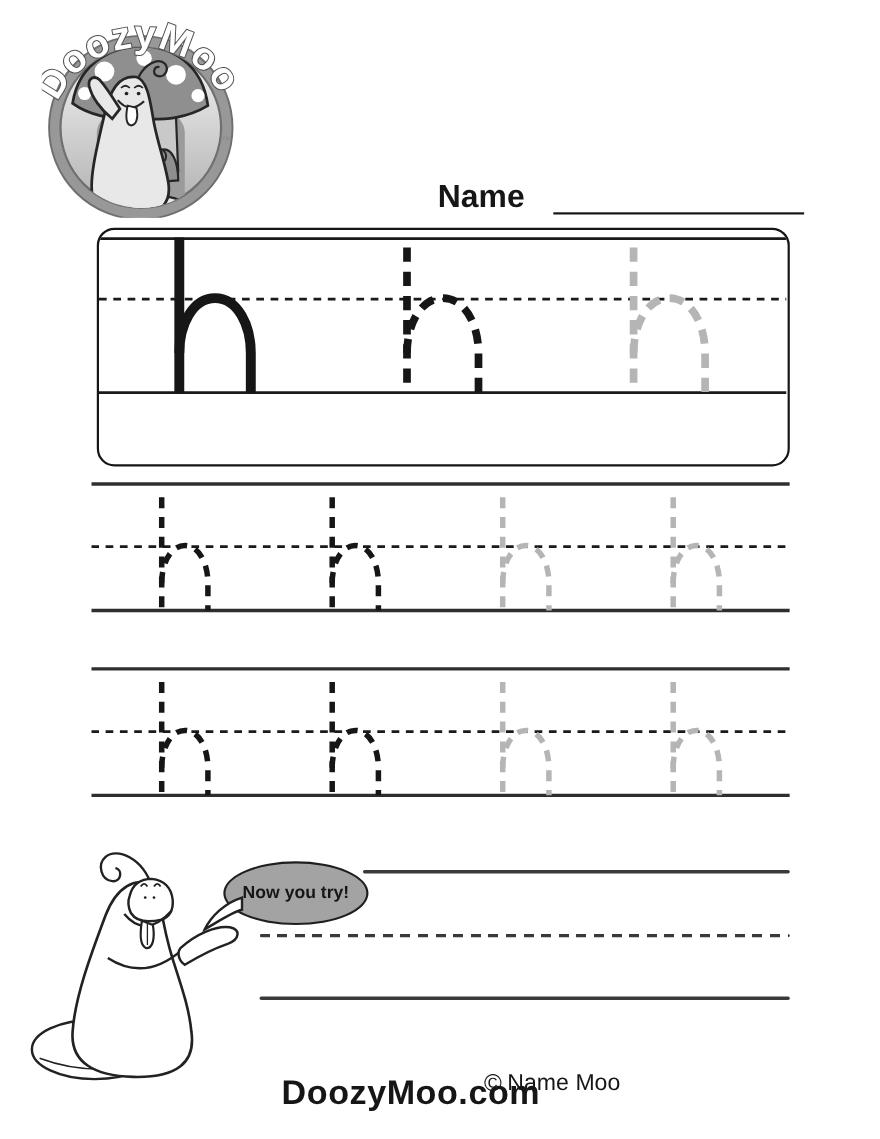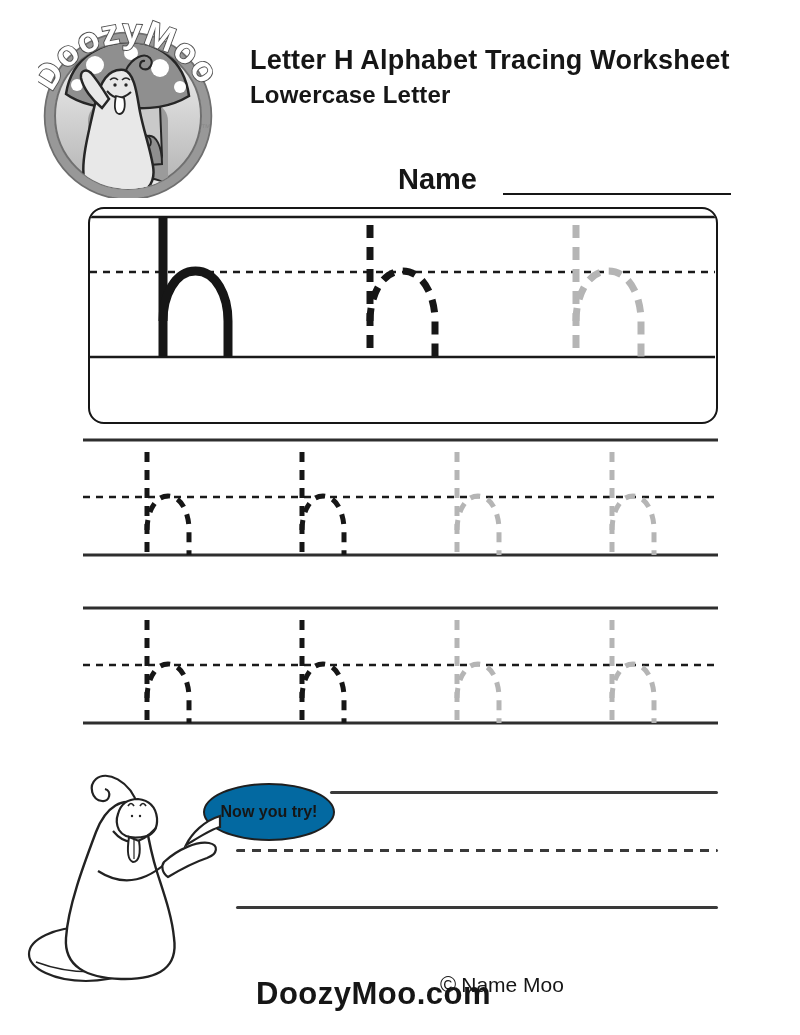--- a/index.html
+++ b/index.html
@@ -22,21 +22,21 @@
   .big-box svg{display:block;}
   
   .row-svg{display:block;}
   
   .solid-line{height:3px;background:#3a3a3a;border-radius:2px;}
   .dashed-line{height:3px;border-radius:2px;
     background:repeating-linear-gradient(90deg,#3a3a3a 0 9px,transparent 9px 16px);}
   
   .bubble{
     left:203px;top:783px;width:132px;height:58px;box-sizing:border-box;
-    border:2.5px solid #1f1f1f;border-radius:50%;background:#0369a1;
+    border:2.5px solid #1f1f1f;border-radius:50%;background:#a3a3a3;
     display:flex;align-items:center;justify-content:center;z-index:3;
   }
   .bubble span{font-size:16px;font-weight:700;}
   .bubble-tail{left:184px;top:812px;z-index:4;}
   
   .footer-site{left:256px;top:976px;font-size:31px;font-weight:700;letter-spacing:.5px;}
   .footer-copy{left:440px;top:972px;font-size:21px;display:flex;align-items:center;gap:5px;}
   .footer-copy .csym{font-size:22px;}
 </style>
 </head>
@@ -87,24 +87,20 @@
         <path d="M78,80 C76,90 77,97 81,98 C86,98 88,91 86,82 Z" fill="#fff" stroke="#262626" stroke-width="1.8"></path>
       </g>
     </g>
 
     <text font-size="35" font-weight="700" fill="#ffffff" stroke="#4f4f4f" stroke-width="1.8" paint-order="stroke" letter-spacing="1">
       <textPath href="#brandArc" startOffset="38">DoozyMoo</textPath>
     </text>
     <text x="163" y="115" font-size="10" fill="#8a8a8a">™</text>
   </svg>
 
-  <div class="abs title-block">
-    <div class="title-main">Letter H Alphabet Tracing Worksheet</div>
-    <div class="title-sub">Lowercase Letter</div>
-  </div>
 
   <div class="abs name-row">
     <span>Name</span>
     <span class="name-line"></span>
   </div>
 
   <div class="abs big-box">
     <svg width="625" height="212" viewBox="0 0 625 212">
       <line x1="0" y1="8" x2="625" y2="8" stroke="#1a1a1a" stroke-width="2.5"></line>
       <line x1="0" y1="63" x2="625" y2="63" stroke="#1a1a1a" stroke-width="2.5" stroke-dasharray="7 6"></line>

